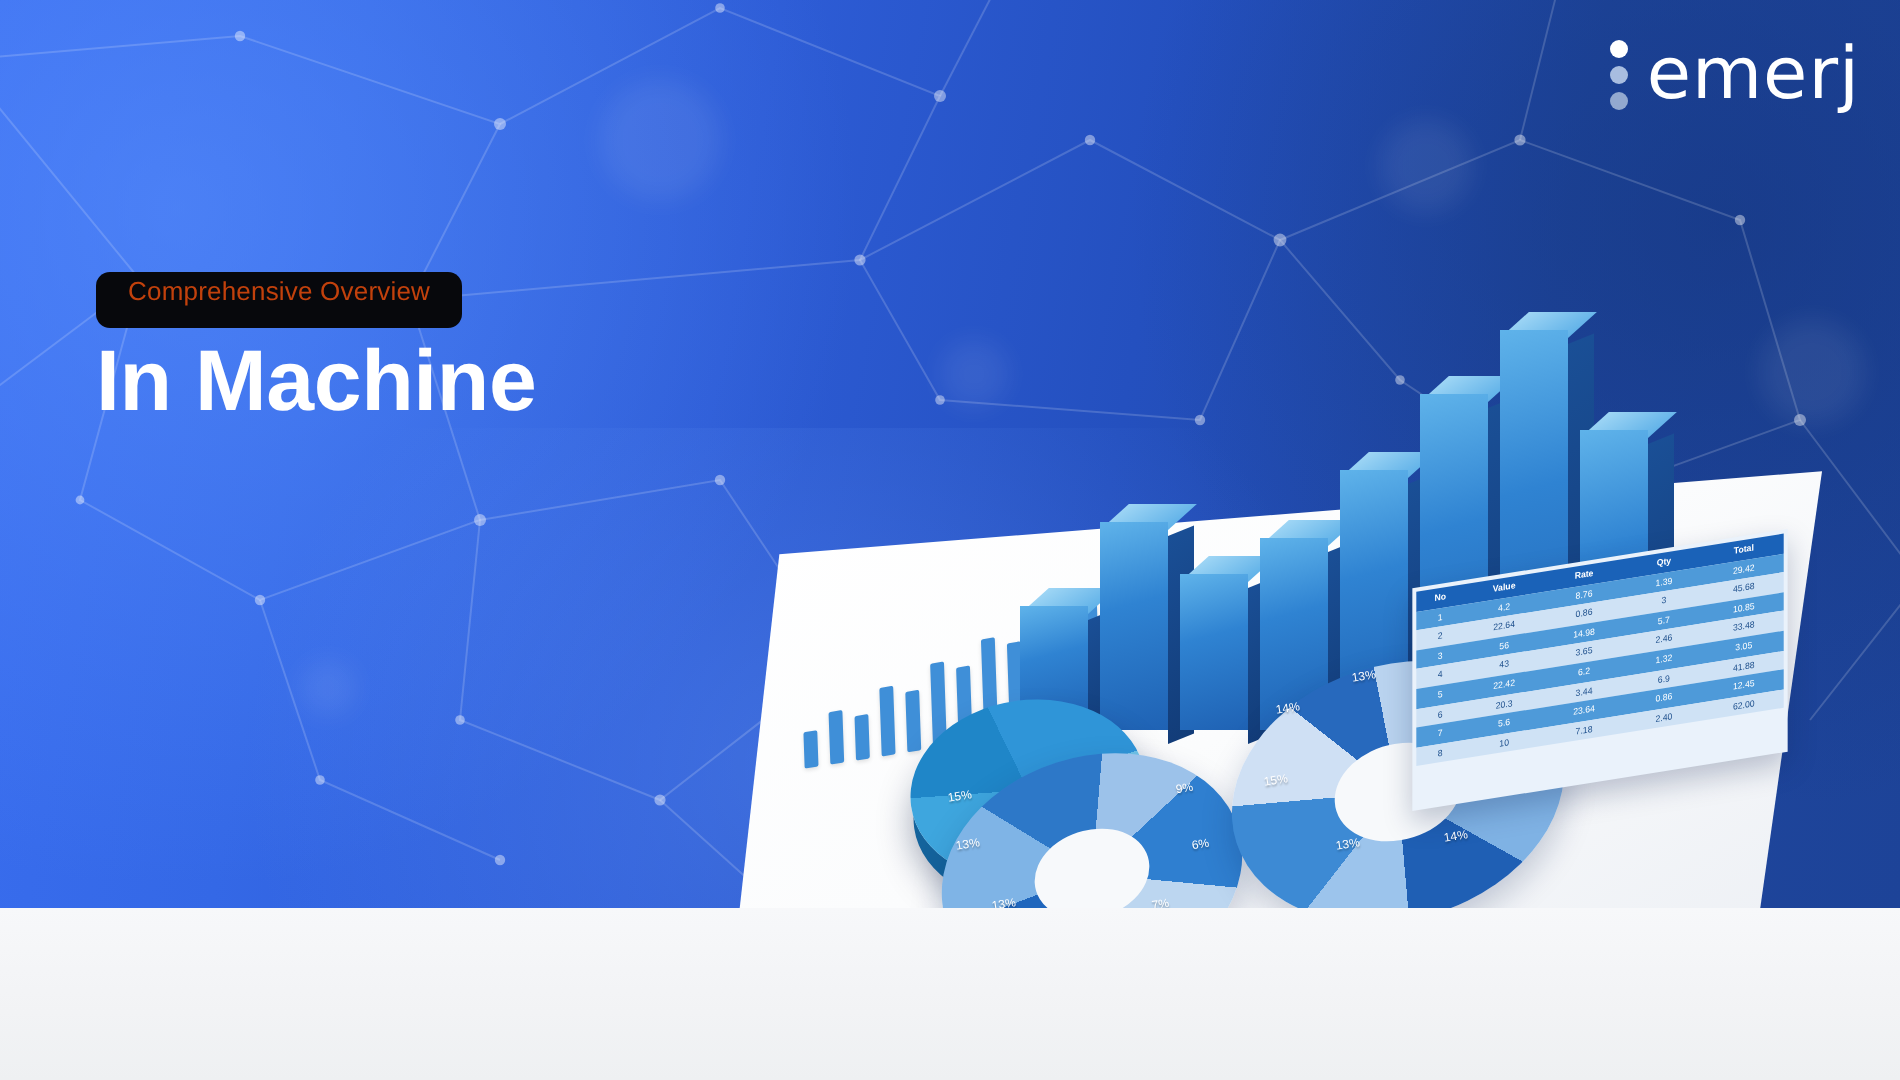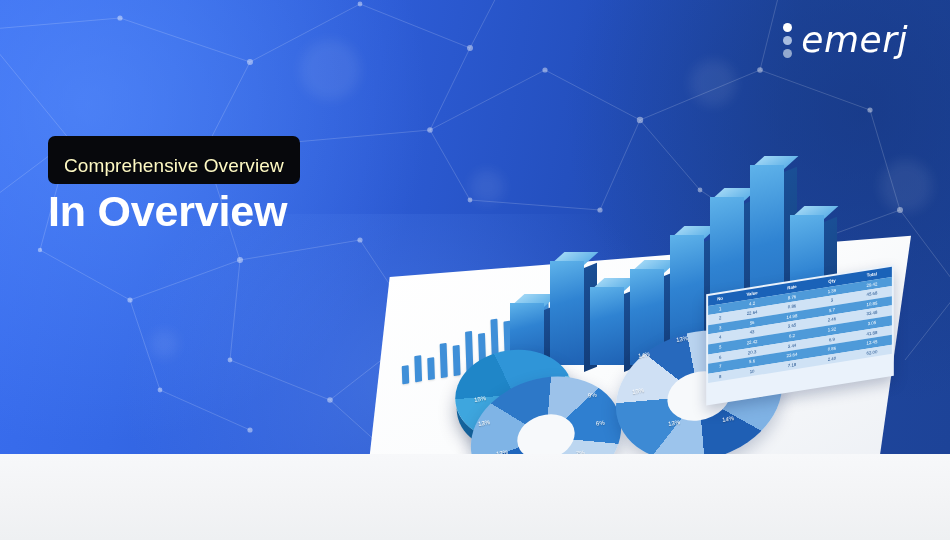--- a/index.html
+++ b/index.html
@@ -38,40 +38,40 @@
   .bokeh { position:absolute; border-radius:50%; background:rgba(255,255,255,.07); filter:blur(6px); }
 
   
   .below {
     position:absolute; left:0; top:454px; width:950px; height:86px;
     background:linear-gradient(180deg,#f7f8fa 0%, #f2f3f5 60%, #eef0f2 100%);
   }
 
   
   .logo {
-    position:absolute; right:42px; top:20px;
-    display:flex; align-items:center; gap:9px; height:40px;font-style:italic;
+    position:absolute; right:20px; top:20px;
+    display:flex; gap:9px; height:40px;
   }
   .logo-dots { display:flex; flex-direction:column; gap:4px; }
   .logo-dots i { display:block; width:9px; height:9px; border-radius:50%; }
   .logo-dots i:nth-child(1){ background:#ffffff; }
   .logo-dots i:nth-child(2){ background:#a8bde0; }
   .logo-dots i:nth-child(3){ background:#93a9cf; }
   .logo-word {
     font-family:"DejaVu Sans", sans-serif;
     font-size:36px; line-height:36px; font-weight:400;
     letter-spacing:.5px; color:#fff;
   }
 
   
   .copy { position:absolute; left:48px; top:136px; width:430px; }
   .badge {
-    display:inline-block; background:#07080c; color:#fef9c3;
-    border-radius:7px; padding:20px 16px 9px 16px;
-    font-size:19px; line-height:19px; font-weight:400; letter-spacing:.1px;
+    display:inline-block; background:#07080c; color:#c2410c;
+    border-radius:7px; padding:0 16px 9px 16px;
+    font-size:13px; line-height:19px; font-weight:400; letter-spacing:.1px;
   }
   .title-1 {
     margin-top:22px; color:#ffffff;
     font-size:44px; line-height:50px; font-weight:300; letter-spacing:-.2px;
   }
   .title-2 {
     margin-top:2px; color:#ffffff;
     font-size:43px; line-height:50px; font-weight:700; letter-spacing:-.2px;
   }
 
@@ -379,17 +379,17 @@
     <span class="logo-dots">
         <i></i>
         <i></i>
         <i></i>
       </span>
     <span class="logo-word">emerj</span>
   </div>
 
   <div class="copy">
     <div class="badge">Comprehensive Overview</div>
-    <div class="title-2">In Overview</div>
+    <div class="title-2">In Machine</div>
   </div>
 </div>
 
 <div class="below"></div>
 
 </body></html>

